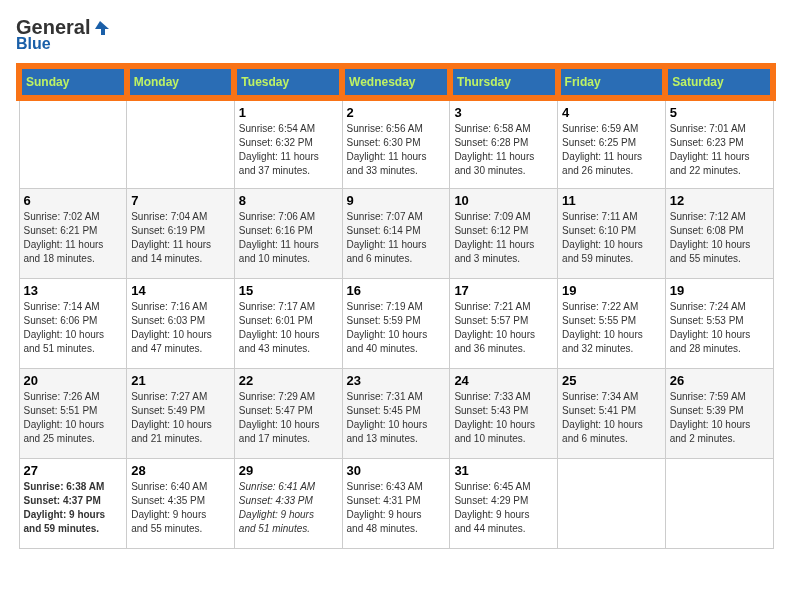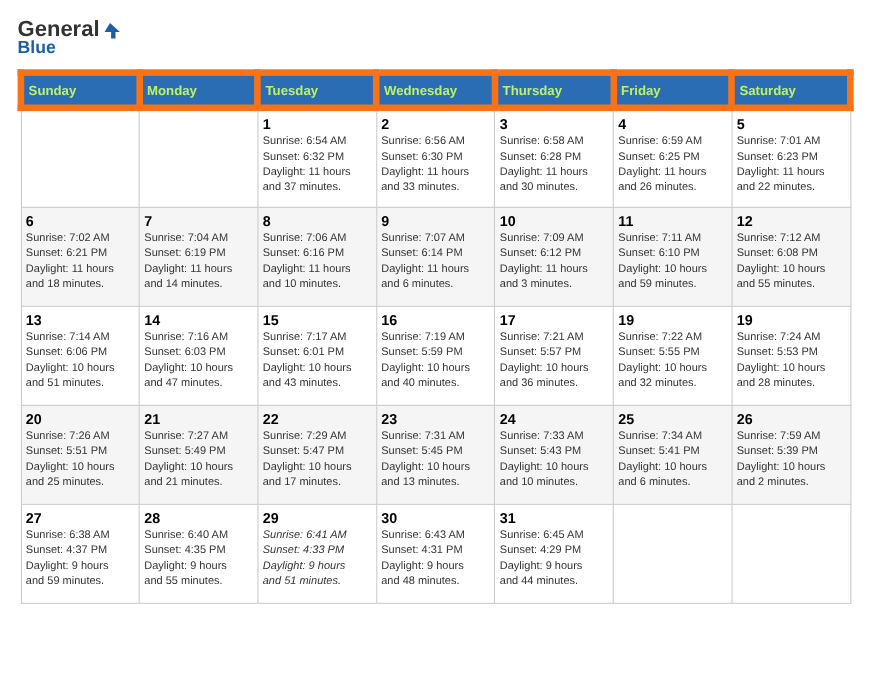--- a/index.html
+++ b/index.html
@@ -290,21 +290,21 @@
           <span class="day-number">26</span>
           <div class="day-info" style="white-space: pre-line;">Sunrise: 7:59 AM
 Sunset: 5:39 PM
 Daylight: 10 hours
 and 2 minutes.</div>
         </td>
       </tr>
       <tr>
         <td>
           <span class="day-number">27</span>
-          <div class="day-info" style="white-space: pre-line;">Sunrise: 6:38 AM
+          <div class="day-info" style="white-space: pre-line; font-weight: bold;">Sunrise: 6:38 AM
 Sunset: 4:37 PM
 Daylight: 9 hours
 and 59 minutes.</div>
         </td>
         <td>
           <span class="day-number">28</span>
           <div class="day-info" style="white-space: pre-line;">Sunrise: 6:40 AM
 Sunset: 4:35 PM
 Daylight: 9 hours
 and 55 minutes.</div>

